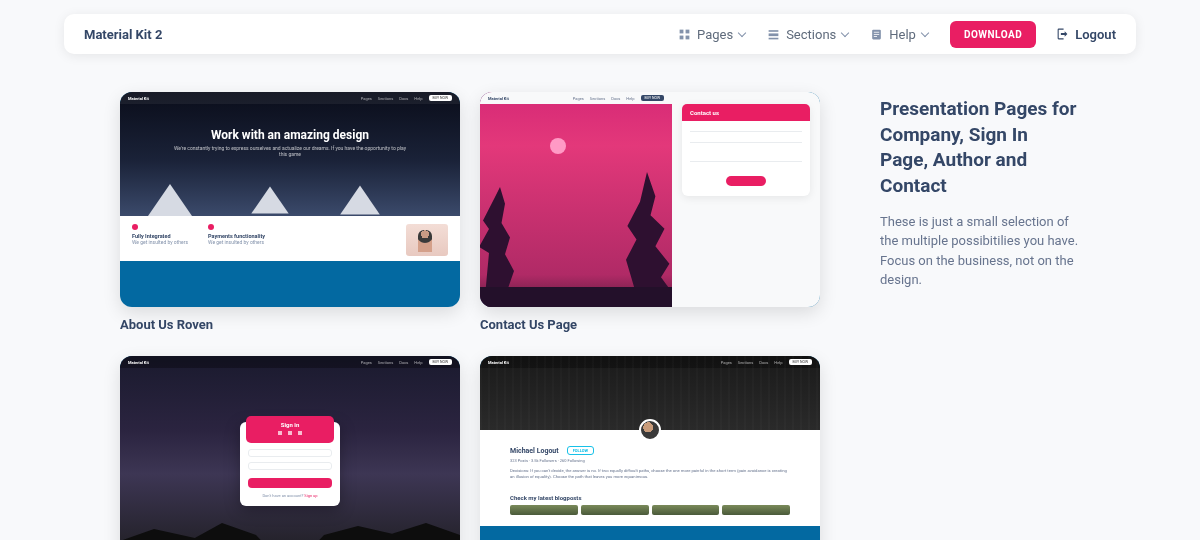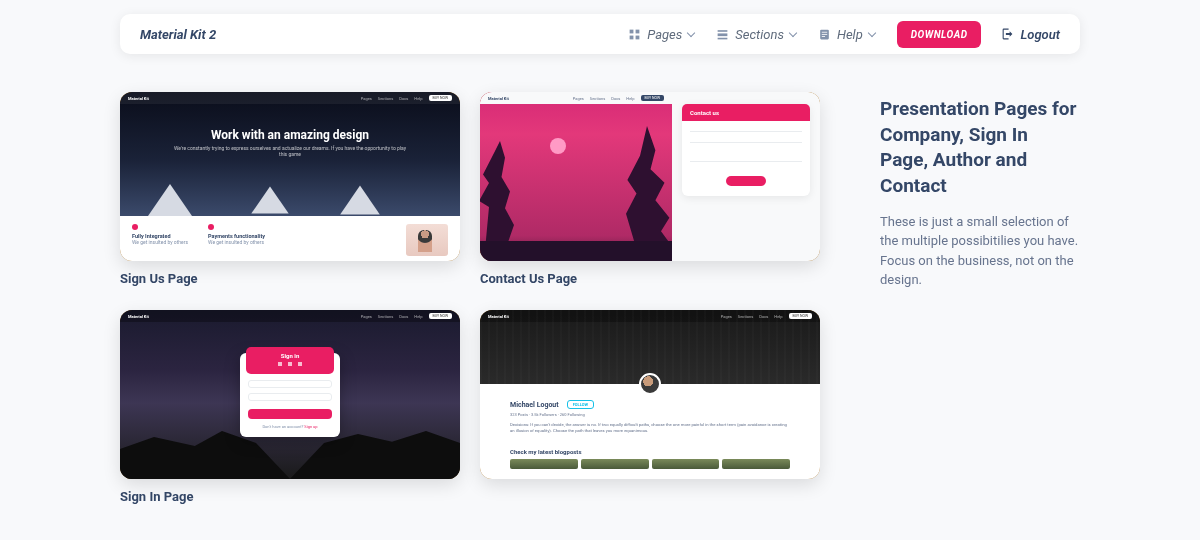--- a/index.html
+++ b/index.html
@@ -1,29 +1,29 @@
 <!DOCTYPE html>
 <html><head>
 <meta charset="utf-8">
 <style>
 * { margin: 0; padding: 0; box-sizing: border-box; }
 body { font-family: -apple-system, BlinkMacSystemFont, "Segoe UI", Roboto, Helvetica, Arial, sans-serif; background: #f8f9fb; width: 1200px; height: 540px; overflow: hidden; }
 
-.navbar { background: #fff; margin: 14px 120px 0; border-radius: 10px; box-shadow: 0 2px 12px rgba(0,0,0,0.08); height: 40px; display: flex; align-items: center; padding: 0 20px; font-style: italic; }
+.navbar { background: #fff; margin: 14px 64px 0; border-radius: 10px; box-shadow: 0 2px 12px rgba(0,0,0,0.08); height: 40px; display: flex; align-items: center; padding: 0 20px; }
 .brand { font-size: 13px; font-weight: 700; color: #344767; }
 .nav-spacer { flex: 1; }
 .nav-item { display: inline-flex; align-items: center; gap: 6px; font-size: 13px; color: #5f6b7c; margin-left: 22px; cursor: pointer; }
 .nav-icon { width: 13px; height: 13px; display: inline-flex; align-items: center; justify-content: center; }
 .btn-download { background: #e91e63; color: #fff; font-size: 10px; font-weight: 700; letter-spacing: 0.5px; padding: 8px 14px; border-radius: 6px; margin-left: 22px; cursor: pointer; }
 .logout { display: inline-flex; align-items: center; gap: 6px; font-size: 13px; font-weight: 600; color: #344767; margin-left: 20px; cursor: pointer; }
 
 .content { display: flex; padding: 38px 120px 0; gap: 60px; }
 .cards-grid { display: grid; grid-template-columns: 1fr 1fr; gap: 24px 20px; flex: 1; }
 .card { cursor: pointer; }
-.thumb { width: 100%; height: 169px; border-radius: 12px; box-shadow: 0 6px 18px rgba(0,0,0,0.12); overflow: hidden; position: relative; background: #a16207; }
+.thumb { width: 100%; height: 215px; border-radius: 12px; box-shadow: 0 6px 18px rgba(0,0,0,0.12); overflow: hidden; position: relative; background: #0369a1; }
 .card-title { font-size: 13px; font-weight: 700; color: #344767; margin-top: 10px; }
 
 .side { width: 200px; padding-top: 4px; }
 .side h2 { font-size: 19px; font-weight: 700; color: #344767; line-height: 1.35; }
 .side p { font-size: 13px; color: #67748e; line-height: 1.5; margin-top: 13px; }
 
 
 .t1-top { height: 124px; background: linear-gradient(180deg,#0a0d1a 0%,#1a2238 55%,#3b4a6b 100%); position: relative; text-align: center; color: #fff; }
 .t1-h { font-size: 12px; font-weight: 700; padding-top: 36px; }
 .t1-sub { font-size: 5px; opacity: .7; padding: 3px 50px 0; }
@@ -159,21 +159,21 @@
           <div class="tent t-a"></div>
             <div class="tent t-b"></div>
             <div class="tent t-c"></div>
         </div>
         <div class="t1-bot">
           <div class="t1-col"><div class="t1-dot"></div><b>Fully Integrated</b>We get insulted by others</div>
           <div class="t1-col"><div class="t1-dot"></div><b>Payments functionality</b>We get insulted by others</div>
           <div class="t1-img"></div>
         </div>
       </div>
-      <div class="card-title">Sign Us Page</div>
+      <div class="card-title">About Us Roven</div>
     </div>
 
     <div class="card">
       <div class="thumb">
         <div class="t2">
           <div class="t2-left">
             <div class="mini-nav" style="background:#f8f9fa">
                 <span class="mb" style="color:#344767;font-weight:700;margin-right:auto">Material Kit</span>
                 <span class="mb" style="color:#67748e">Pages</span>
                 <span class="mb" style="color:#67748e">Sections</span>

